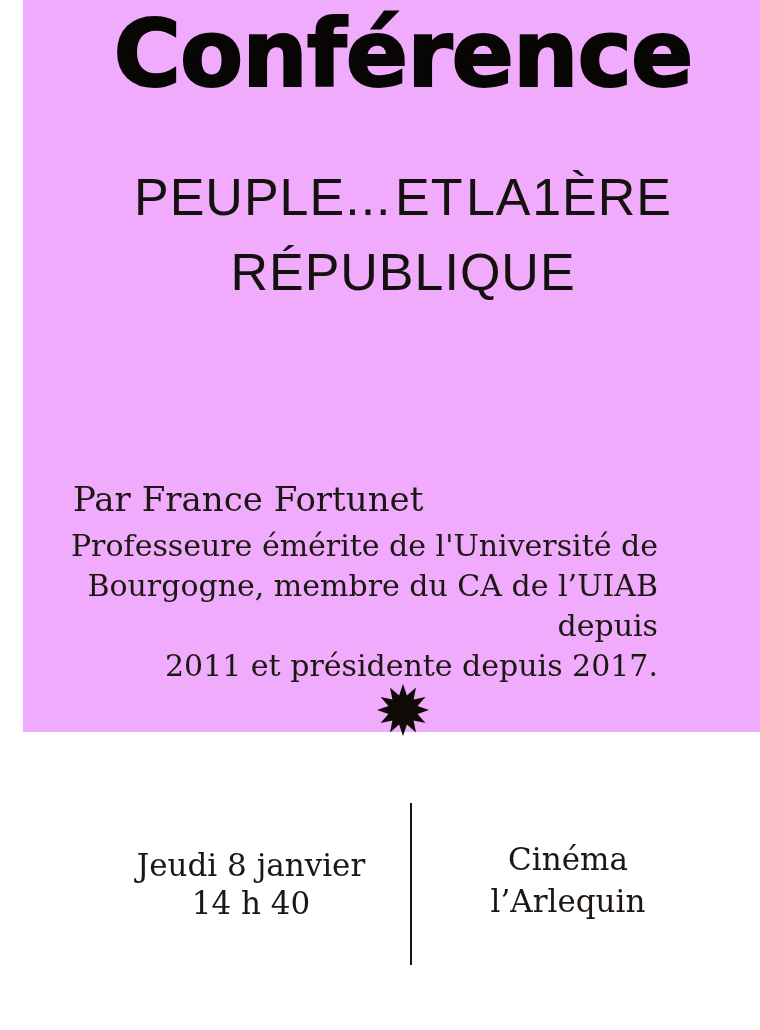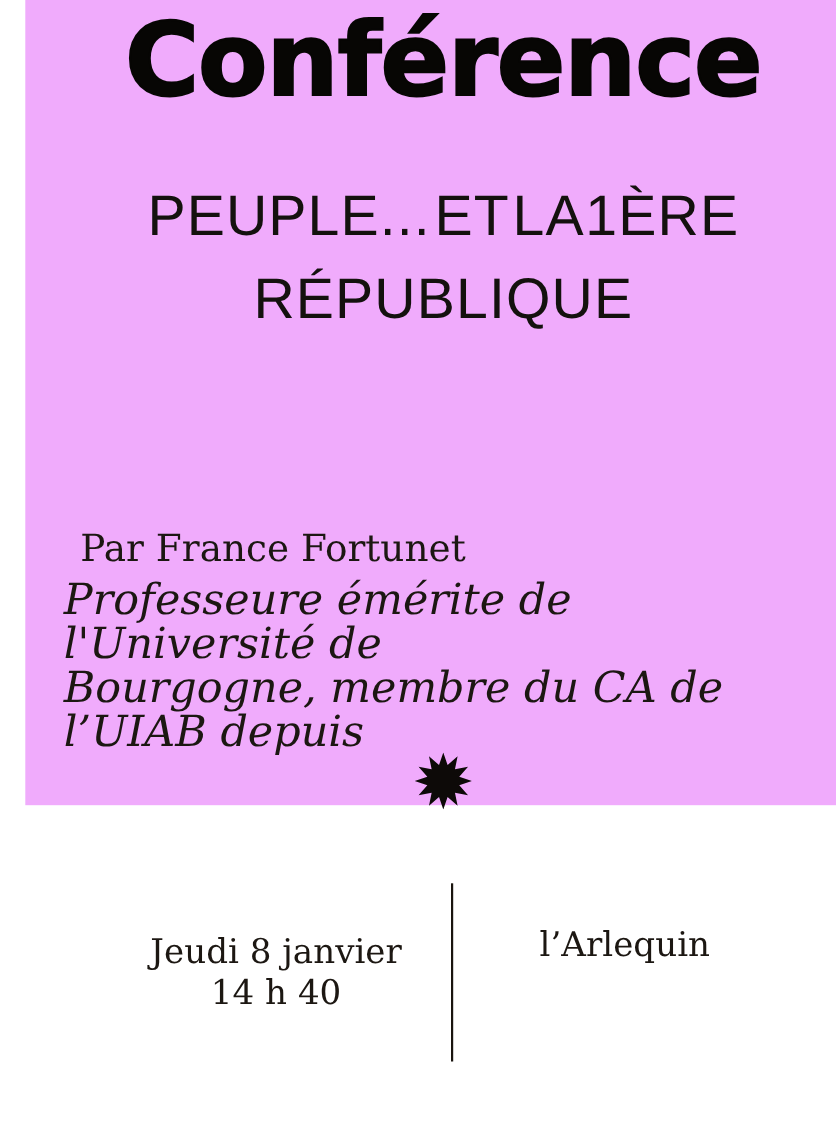--- a/index.html
+++ b/index.html
@@ -51,25 +51,24 @@
     font-size: 34px;
     line-height: 1;
     color: #1c1712;
     text-align: center;
   }
   .speaker-bio {
     position: absolute;
     top: 526px;
     left: 35px;
     width: 600px;
-    text-align: left;
-    font-size: 39px;
+    text-align: right;
+    font-size: 30px;
     line-height: 40px;
     color: #1c1712;
-    font-style: italic;
   }
   .star {
     position: absolute;
     top: 684px;
     left: 354px;
     width: 52px;
     height: 52px;
   }
   .star svg { display: block; width: 52px; height: 52px; }
   .divider {
@@ -108,32 +107,34 @@
   <div class="talk-title">
     <div>PEUPLE... ET LA 1ÈRE</div>
     <div>RÉPUBLIQUE</div>
   </div>
 
   <div class="speaker-name">Par France Fortunet</div>
 
   <div class="speaker-bio">
     <div>Professeure émérite de l'Université de</div>
     <div>Bourgogne, membre du CA de l’UIAB depuis</div>
+    <div>2011 et présidente depuis 2017.</div>
   </div>
 
   <div class="star">
     <svg viewBox="0 0 52 52" xmlns="http://www.w3.org/2000/svg" aria-hidden="true">
       <polygon fill="#0d0a08" points="26,0 29.9,11.5 39,3.5 36.6,15.4 48.5,13 40.5,22.1 52,26 40.5,29.9 48.5,39 36.6,36.6 39,48.5 29.9,40.5 26,52 22.1,40.5 13,48.5 15.4,36.6 3.5,39 11.5,29.9 0,26 11.5,22.1 3.5,13 15.4,15.4 13,3.5 22.1,11.5"></polygon>
     </svg>
   </div>
 
   <div class="divider"></div>
 
   <div class="event-block event-date">
     <div>Jeudi 8 janvier</div>
     <div>14 h 40</div>
   </div>
 
   <div class="event-block event-venue">
+    <div>Cinéma</div>
     <div>l’Arlequin</div>
   </div>
 
 </div>
 
 </body></html>

